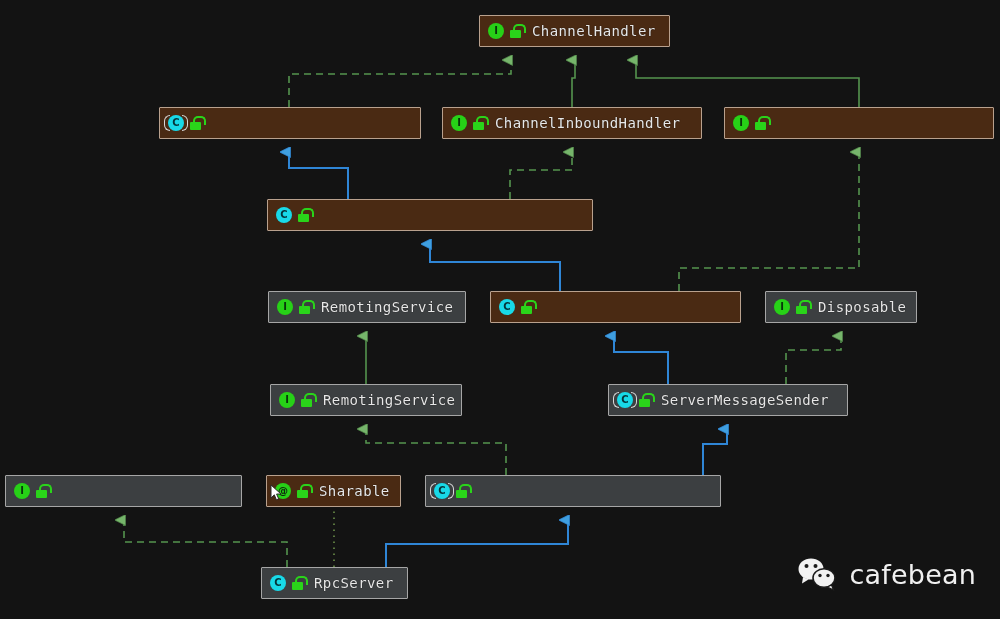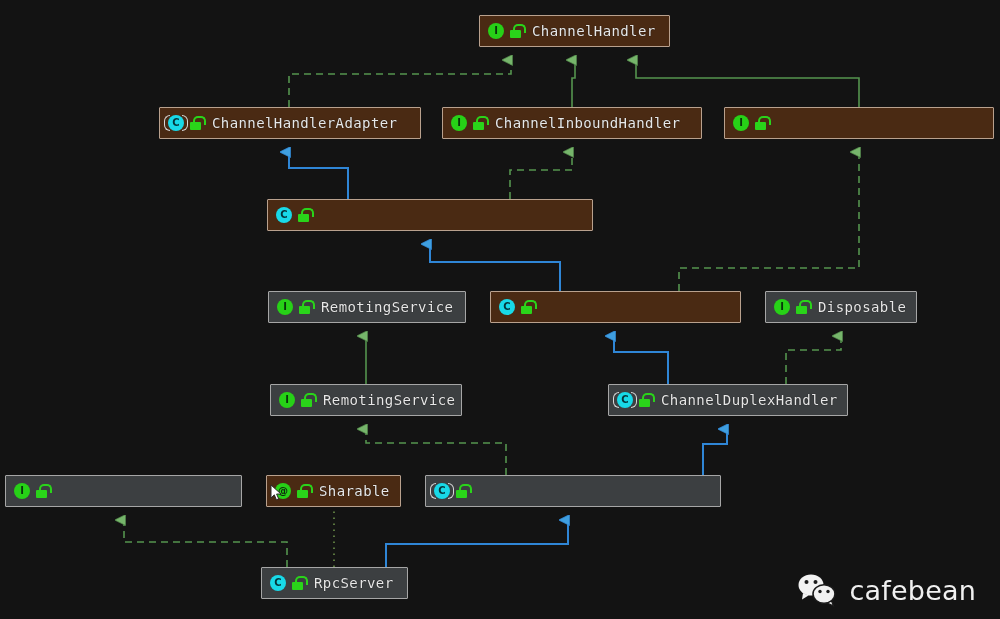--- a/index.html
+++ b/index.html
@@ -97,21 +97,21 @@
     position: absolute;
     left: 3px; top: 0;
     width: 9px; height: 7px;
     border: 2px solid #2ad41a;
     border-bottom: none;
     border-radius: 5px 5px 0 0;
   }
   #watermark {
     position: absolute;
     right: 24px;
-    bottom: 12px;
+    bottom: 28px;
     display: flex;
     align-items: center;
     gap: 10px;
   }
   #watermark .wm-text {
     color: #f0f0f0;
     font-size: 27px;
     font-family: "DejaVu Sans", "Liberation Sans", sans-serif;
     letter-spacing: 0.2px;
   }
@@ -191,21 +191,20 @@
   </div>
 
   <div class="node brown" style="left:159px; top:107px; width:262px;">
     <span class="badge cls abs">
         <span class="disc">C</span>
       </span>
     <span class="lock">
         <span class="shackle"></span>
         <span class="body"></span>
       </span>
-    <span class="node-label">ChannelHandlerAdapter</span>
   </div>
 
   <div class="node brown" style="left:442px; top:107px; width:260px;">
     <span class="badge iface">
         <span class="disc">I</span>
       </span>
     <span class="lock">
         <span class="shackle"></span>
         <span class="body"></span>
       </span>
@@ -276,21 +275,21 @@
   </div>
 
   <div class="node grey" style="left:608px; top:384px; width:240px;">
     <span class="badge cls abs">
         <span class="disc">C</span>
       </span>
     <span class="lock">
         <span class="shackle"></span>
         <span class="body"></span>
       </span>
-    <span class="node-label">ChannelDuplexHandler</span>
+    <span class="node-label">ServerMessageSender</span>
   </div>
 
   <div class="node grey" style="left:5px; top:475px; width:237px;">
     <span class="badge iface">
         <span class="disc">I</span>
       </span>
     <span class="lock">
         <span class="shackle"></span>
         <span class="body"></span>
       </span>

